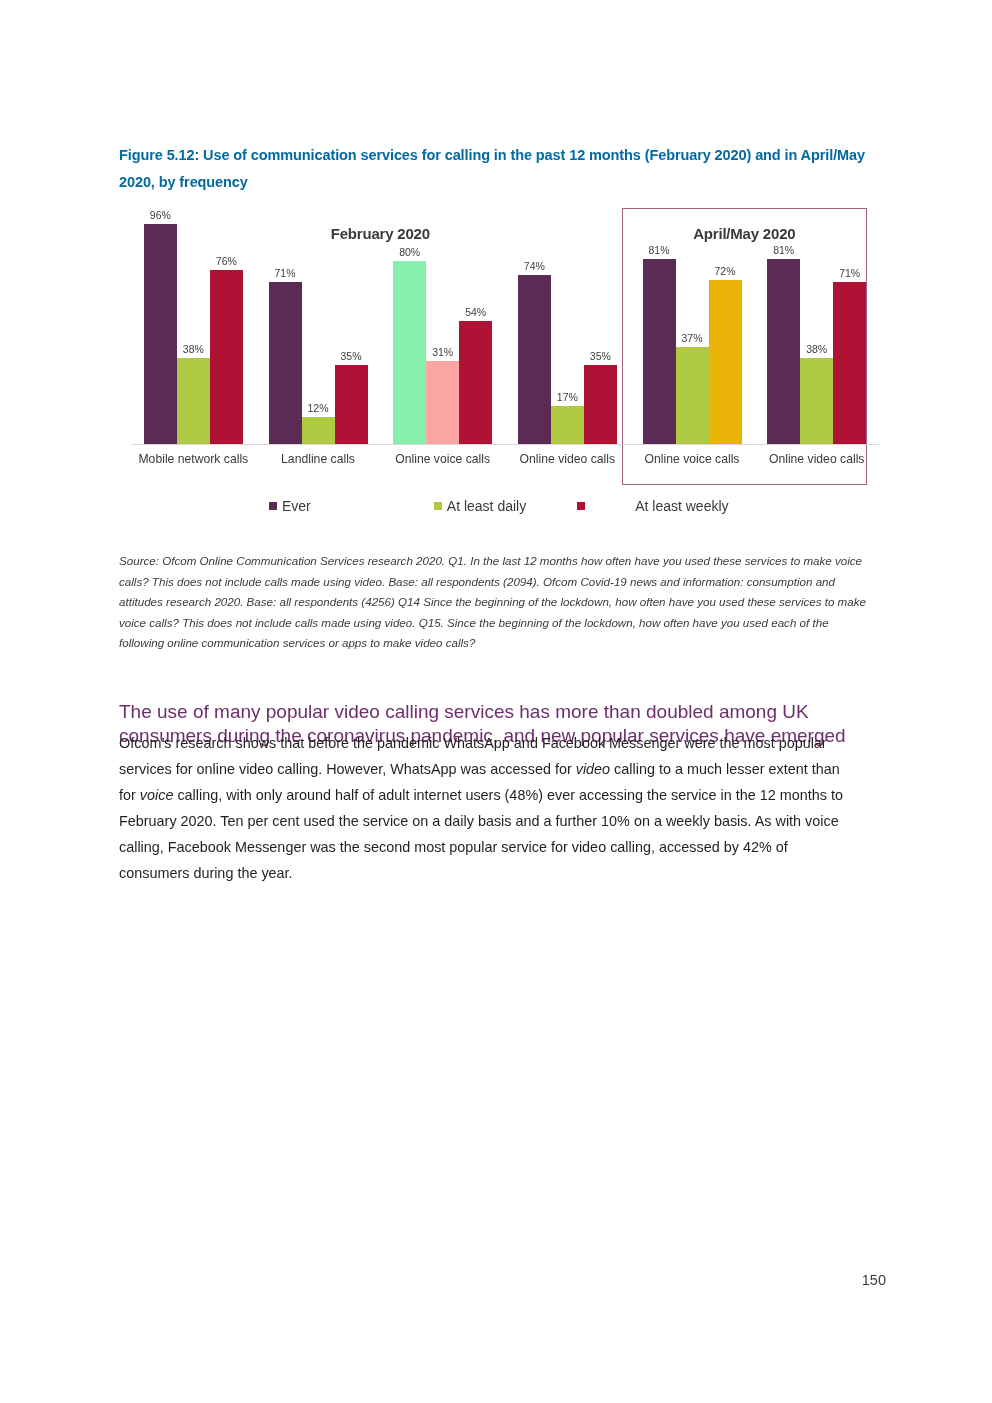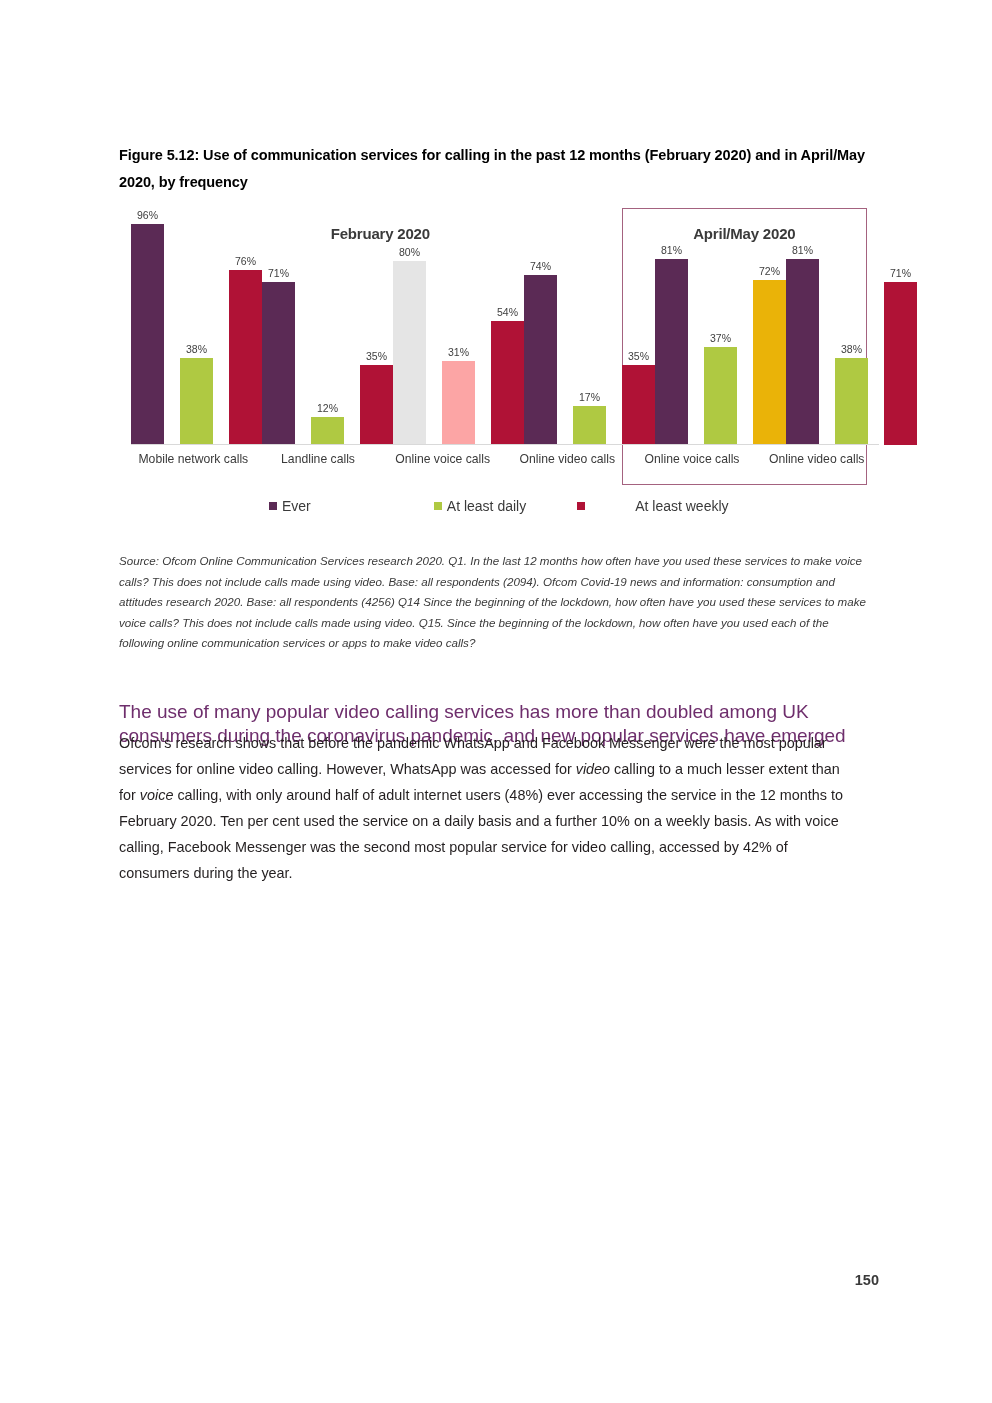--- a/index.html
+++ b/index.html
@@ -13,21 +13,21 @@
   }
   .page{
     position:absolute;
     left:119px; top:0; width:760px; height:1403px;
   }
 
   
   .fig-title{
     position:absolute; top:142px; left:0; width:755px;
     font-size:14.5px; font-weight:bold; line-height:27px;
-    color:#000000; letter-spacing:-0.1px;
+    color:#0369a1; letter-spacing:-0.1px;
   }
 
   
   .chart-wrap{
     position:absolute; top:205px; left:0; width:760px; height:312px;
   }
   .panel-title{
     position:absolute; font-size:15px; font-weight:bold; color:#3a3a3a;
     text-align:center; letter-spacing:-0.2px;
   }
@@ -42,21 +42,21 @@
   .plot{
     position:absolute; left:0; top:0; width:760px; height:240px;
   }
   .groups{
     position:absolute; left:12px; top:0; right:0; bottom:0;
     display:flex; align-items:flex-end;
   }
   .group{
     flex:1 1 0; height:100%;
     display:flex; align-items:flex-end; justify-content:center;
-    gap:16px;
+    gap:0px;
   }
   .bar{
     position:relative;
     width:33px;
     box-sizing:border-box;
   }
   .bar .vlabel{
     position:absolute; bottom:100%; left:50%; transform:translateX(-50%);
     margin-bottom:3px;
     font-size:10.5px; color:#404040; white-space:nowrap;
@@ -104,22 +104,22 @@
 
   
   .body-par{
     position:absolute; top:730px; left:0; width:740px;
     font-size:14.4px; line-height:26px; color:#231f20;
   }
   .body-par i{ font-style:italic; }
 
   
   .page-num{
-    position:absolute; top:1272px; left:0; width:760px;
-    text-align:right; font-size:14.5px; color:#3a3a3a;font-weight:bold;
+    position:absolute; top:1272px; left:7px; width:760px;
+    text-align:right; font-size:14.5px; color:#3a3a3a;
   }
 </style>
 </head>
 <body>
 
 <div class="page">
 
   <div class="fig-title">Figure 5.12: Use of communication services for calling in the past 12 months (February 2020) and in April/May 2020, by frequency</div>
 
   <div class="chart-wrap">
@@ -147,21 +147,21 @@
               <span class="vlabel">71%</span>
             </div>
             <div class="bar" style="background: rgb(175, 201, 66); height: 27.5769px;">
               <span class="vlabel">12%</span>
             </div>
             <div class="bar" style="background: rgb(176, 18, 54); height: 80.4327px;">
               <span class="vlabel">35%</span>
             </div>
           </div>
           <div class="group">
-            <div class="bar" style="background: #e5e5e5; height: 183.846px;">
+            <div class="bar" style="background: #86efac; height: 183.846px;">
               <span class="vlabel">80%</span>
             </div>
             <div class="bar" style="background: #fca5a5; height: 84px;">
               <span class="vlabel">31%</span>
             </div>
             <div class="bar" style="background: rgb(176, 18, 54); height: 124.096px;">
               <span class="vlabel">54%</span>
             </div>
           </div>
           <div class="group">

